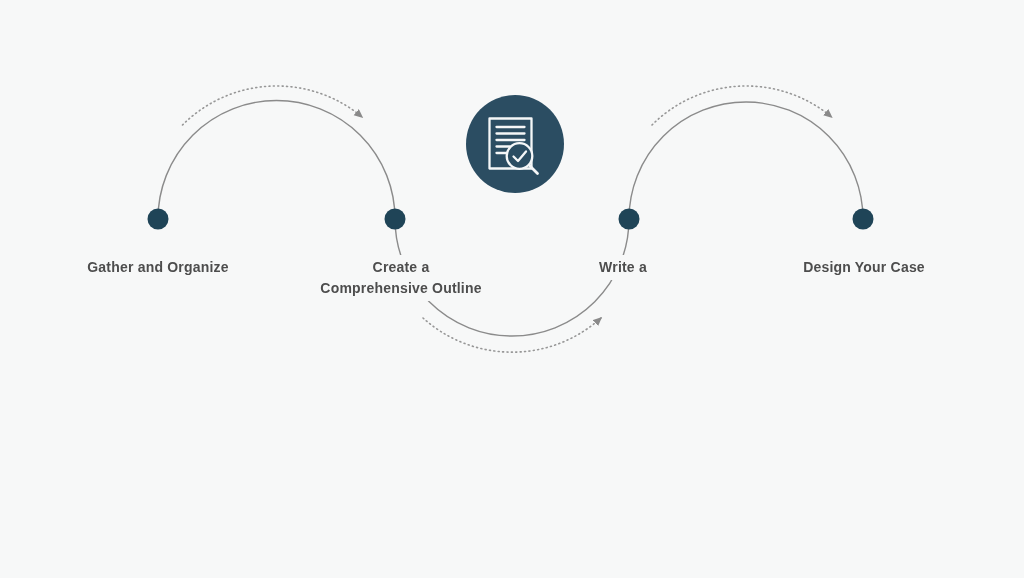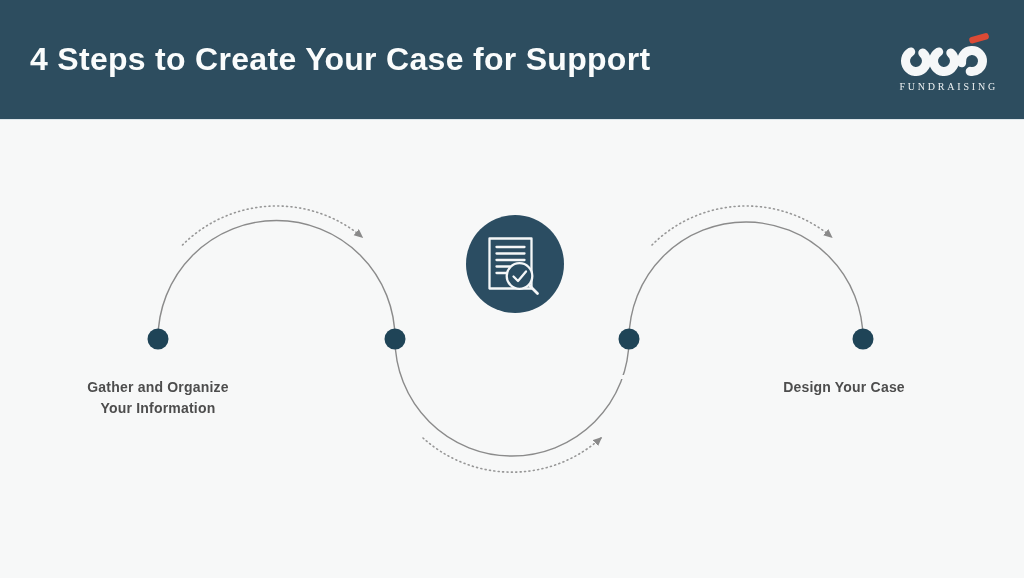--- a/index.html
+++ b/index.html
@@ -52,38 +52,20 @@
     text-align:center;font-size:14px;line-height:21px;font-weight:700;
     color:var(--label-text);background:var(--page-bg);padding:2px 8px;
     white-space:nowrap;letter-spacing:.2px;
   }
 </style>
 </head>
 <body>
 
 <div class="frame">
 
-  <div class="header">
-    <div class="page-title">4 Steps to Create Your Case for Support</div>
-
-    <div class="logo">
-      <span class="sr">ccs</span>
-      <svg width="100" height="46" viewBox="0 0 100 46" aria-hidden="true">
-
-        <path d="M 13.75 19.9 A 10.5 10.5 0 1 0 25.75 20.96" fill="none" stroke="#f5f7f8" stroke-width="9" stroke-linecap="round"></path>
-
-        <path d="M 41.75 19.9 A 10.5 10.5 0 1 0 53.75 20.96" fill="none" stroke="#f5f7f8" stroke-width="9" stroke-linecap="round"></path>
-
-        <path d="M 64.66 30.82 A 10.5 10.5 0 1 1 73.18 39.34" fill="none" stroke="#f5f7f8" stroke-width="9" stroke-linecap="round"></path>
-
-        <rect x="72" y="3" width="20" height="6.5" rx="3" fill="var(--accent-red)" transform="rotate(-16 82 6)"></rect>
-      </svg>
-      <div class="logo-sub">FUNDRAISING</div>
-    </div>
-  </div>
 
   <div class="main">
 
     <svg class="canvas" width="1024" height="458" viewBox="0 120 1024 458" aria-hidden="true">
       <defs>
         <marker id="arrow" markerUnits="userSpaceOnUse" markerWidth="12" markerHeight="10" refX="7.5" refY="4" orient="auto">
           <path d="M0,0 L9,4 L0,8 Z" fill="#8a8a8a"></path>
         </marker>
       </defs>
 
@@ -111,22 +93,26 @@
         <line class="icon-stroke" x1="496.5" y1="273" x2="506" y2="273"></line>
 
         <circle class="icon-fill-bg" cx="519.5" cy="276" r="12.8"></circle>
         <line class="icon-stroke" x1="529.5" y1="285.5" x2="537.5" y2="293.5" style="stroke-width:2.8"></line>
         <path class="icon-stroke" d="M 513.5 276.5 L 518 281 L 526 271.5"></path>
       </g>
     </svg>
 
     <div class="step-label" style="left:158px">
       <div>Gather and Organize</div>
-      <div>Your Information</div>
+    </div>
+    <div class="step-label" style="left:401px">
+      <div>Create a</div>
+      <div>Comprehensive Outline</div>
     </div>
     <div class="step-label" style="left:623px">
+      <div>Write a</div>
     </div>
-    <div class="step-label" style="left:844px">
+    <div class="step-label" style="left:864px">
       <div>Design Your Case</div>
     </div>
 
   </div>
 </div>
 
 </body></html>

